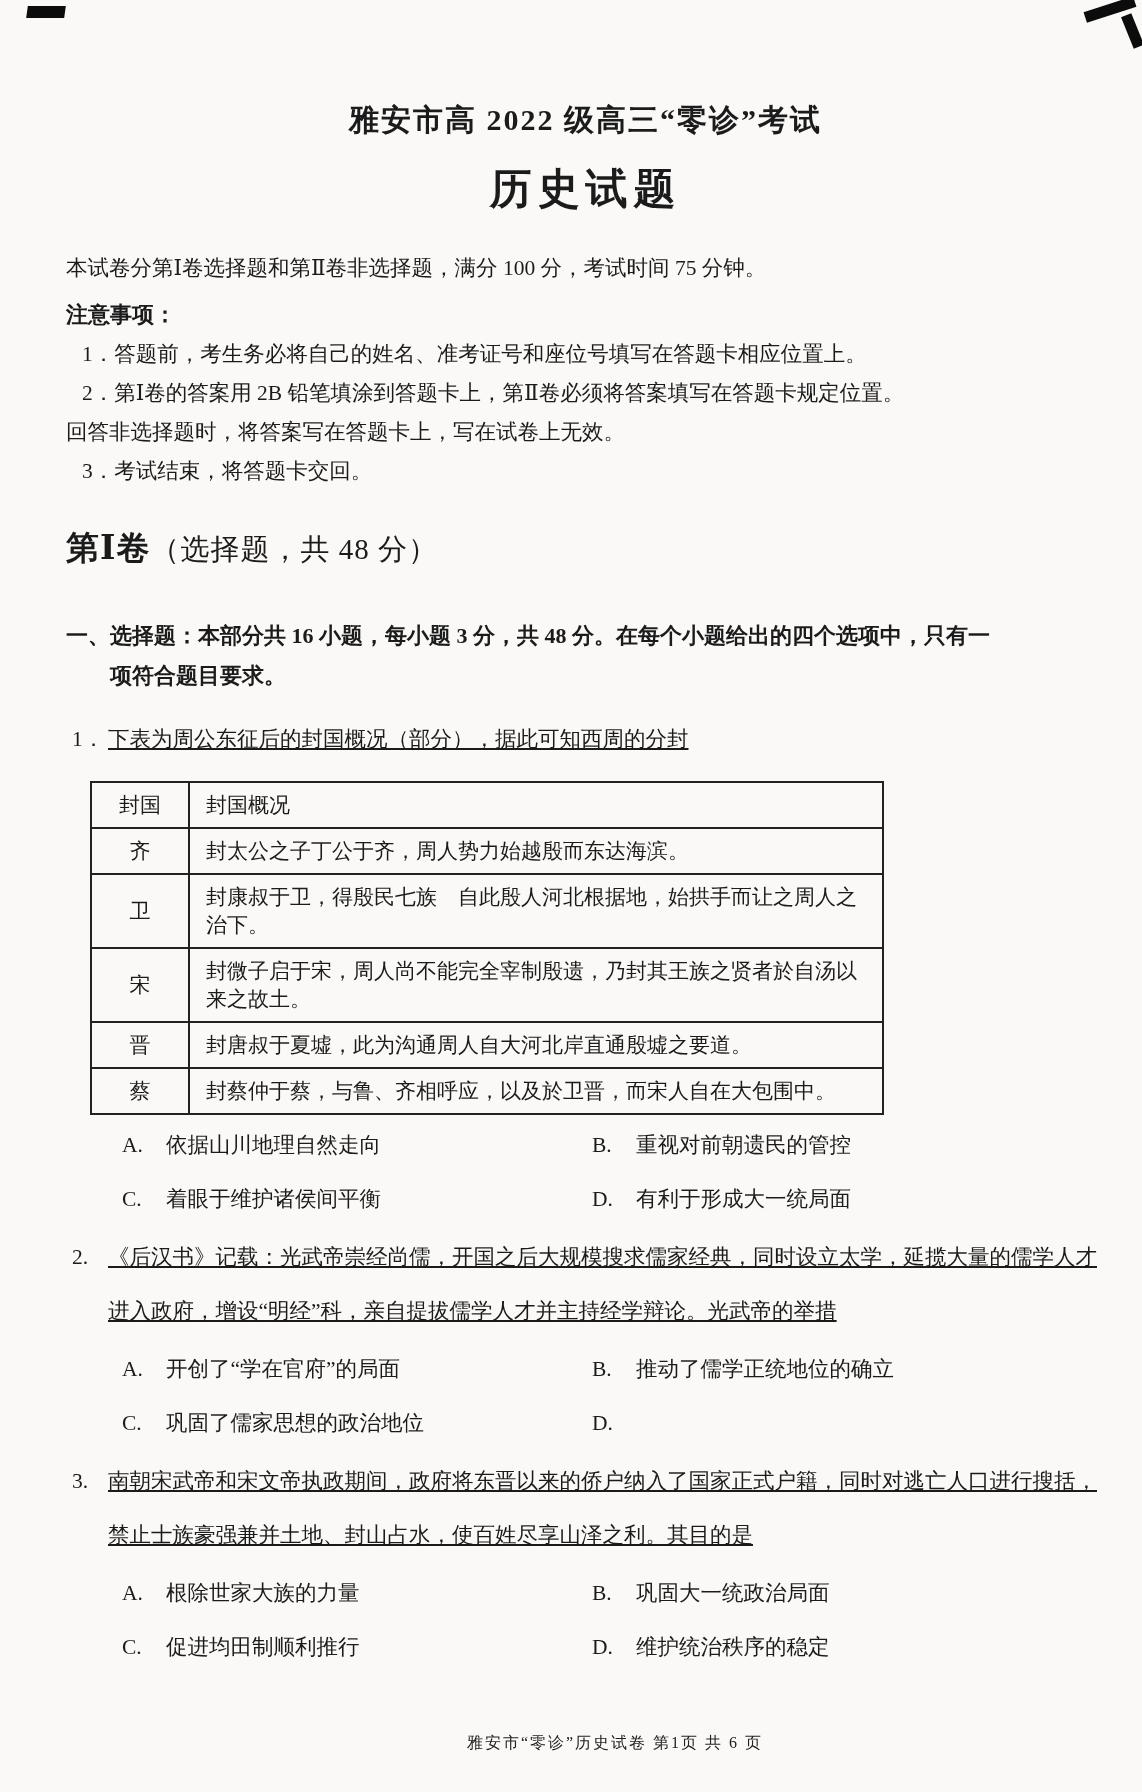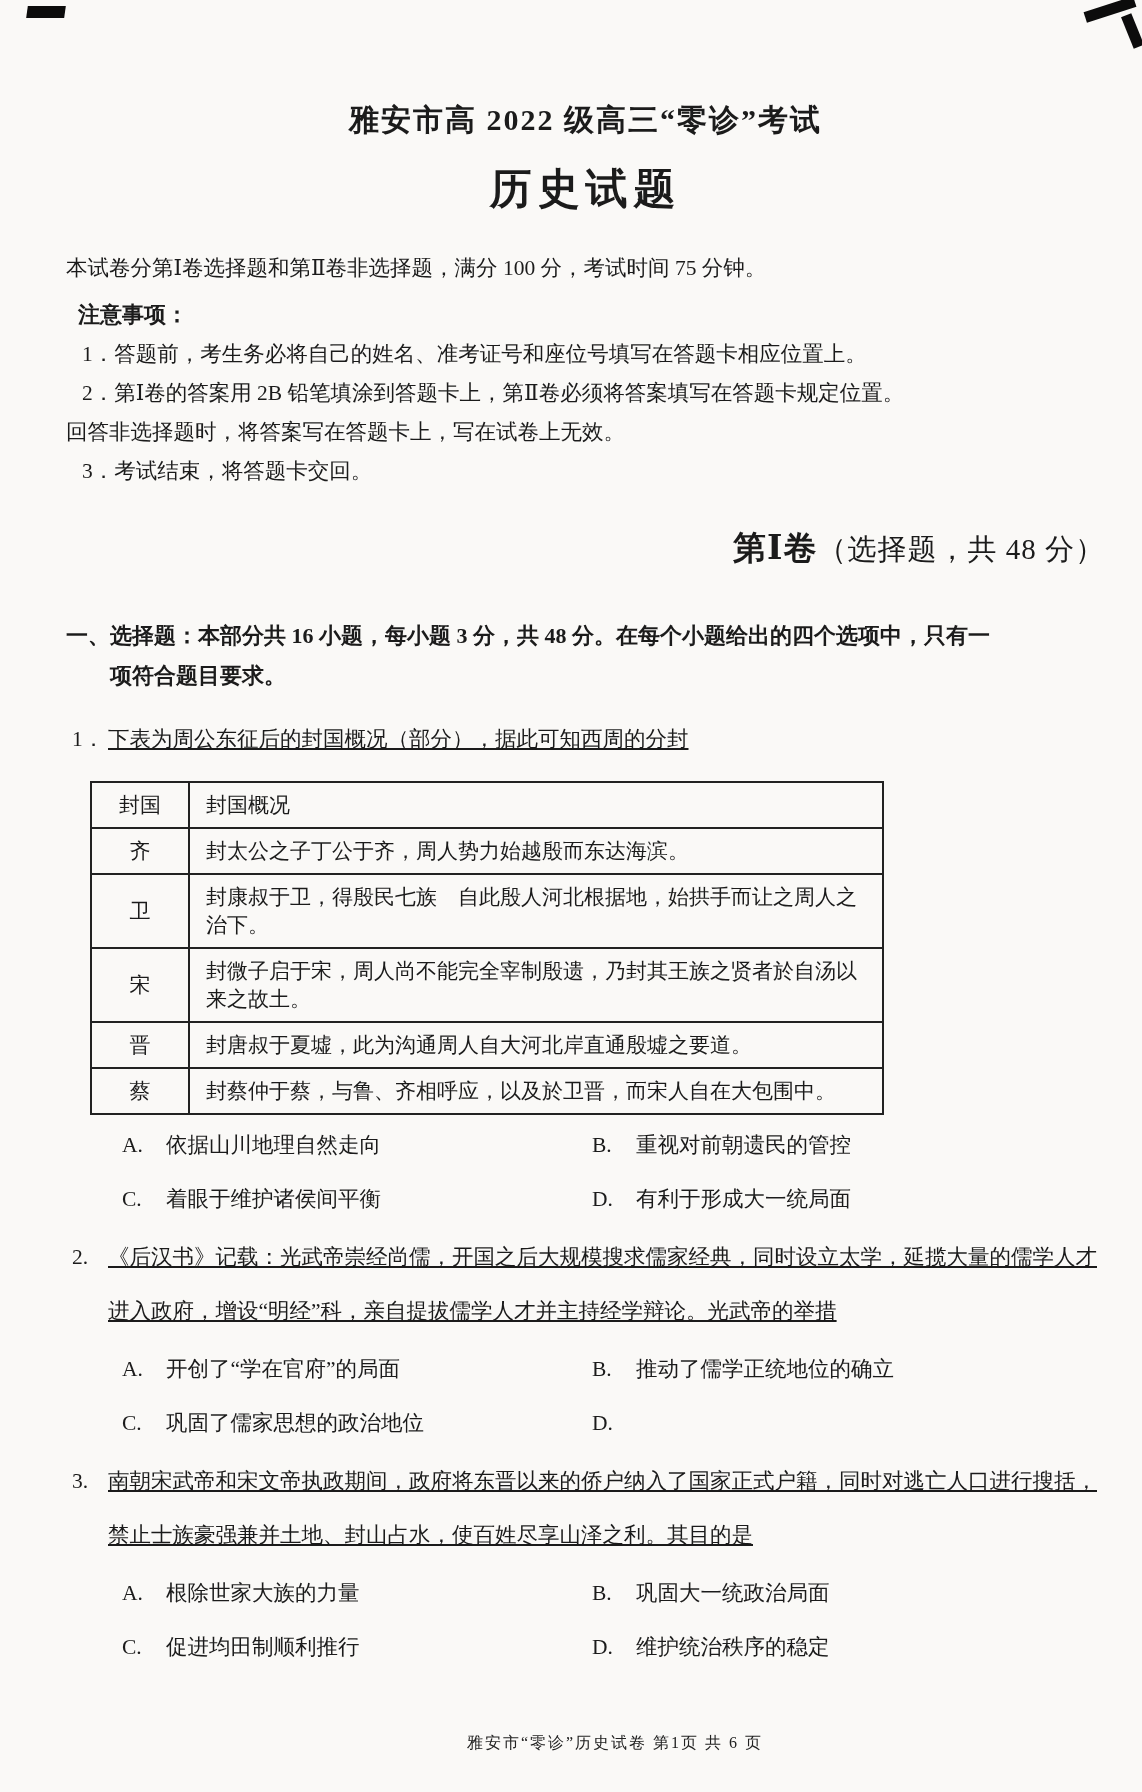--- a/index.html
+++ b/index.html
@@ -20,26 +20,26 @@
 
   .content{padding:100px 37px 0 66px;box-sizing:border-box;}
 
   .doc-title{
     text-align:center;font-weight:bold;font-size:30px;letter-spacing:2px;margin:0;
   }
   .doc-subtitle{
     text-align:center;font-weight:bold;font-size:42px;letter-spacing:6px;margin:20px 0 15px 0;
   }
   .intro{font-size:21.5px;margin:34px 0 0 0;line-height:1.6;}
-  .notice-title{font-size:22px;font-weight:bold;margin:10px 0 0 12px;line-height:1.8;}
+  .notice-title{font-size:22px;font-weight:bold;margin:10px 0 0 0;line-height:1.8;}
   .notice-line{font-size:21.5px;line-height:1.82;margin:0;}
   .notice-indent{padding-left:16px;}
 
   .section-head{
-    text-align:right;margin:34px 0 0 0;line-height:1.4;
+    text-align:left;margin:34px 0 0 0;line-height:1.4;
   }
   .section-head .big{font-size:33px;font-weight:bold;letter-spacing:1px;}
   .section-head .rest{font-size:29px;font-weight:normal;letter-spacing:1px;}
 
   .instruction{font-size:22px;font-weight:bold;margin-top:44px;line-height:1.85;}
   .instruction .line2{padding-left:44px;}
 
   .question{display:flex;font-size:21.5px;margin-top:16px;line-height:2.5;}
   .q-num{flex:0 0 42px;padding-left:6px;box-sizing:border-box;}
   .q-text{flex:1;text-decoration:underline;}

